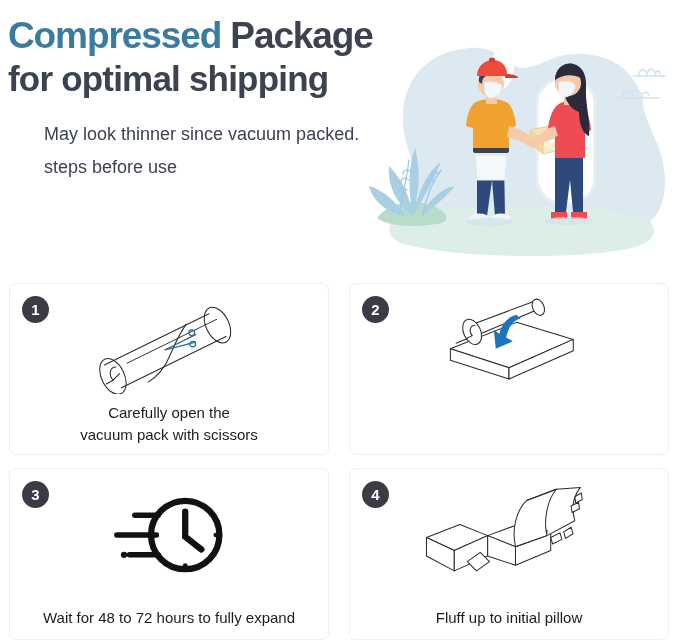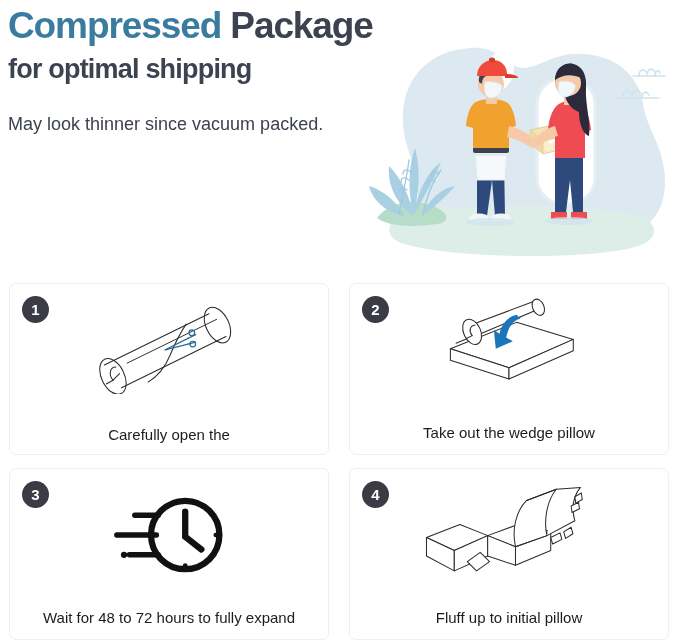--- a/index.html
+++ b/index.html
@@ -20,48 +20,49 @@
   .hero {
     position: absolute;
     left: 0; top: 0;
     width: 679px;
     height: 275px;
   }
 
   .hero-text {
     position: absolute;
     left: 8px;
-    top: 4px;
+    top: 14px;
     width: 420px;
     z-index: 5;
   }
 
   .title-line {
     font-size: 37px;
     font-weight: 800;
     letter-spacing: -1.1px;
     line-height: 44px;
     white-space: nowrap;
     margin: 0;
   }
   .title-accent { color: #3a7ca0; }
   .title-dark   { color: #3c4250; }
 
   .subtitle {
-    font-size: 27px;
+    font-size: 35px;
     font-weight: 800;
     letter-spacing: -0.8px;
     line-height: 34px;
     color: #3c4250;
     margin: 4px 0 0 0;
     white-space: nowrap;
   }
 
   .body-lines {
     margin-top: 22px;
+    margin-left: 36px;
   }
   .body-line {
     font-size: 18px;
     font-weight: 400;
     line-height: 33px;
     color: #3c4250;
     white-space: nowrap;
   }
 
   
@@ -261,20 +262,21 @@
         <path fill="#f2f7fa" stroke="#dde7ed" stroke-width="0.8" d="M200 52 C207 50 214 52 216 55 C217 61 211 67 206 67 C201 67 198 61 200 52 Z"></path>
       </g>
     </svg>
   </div>
 
   <div class="hero-text">
     <h1 class="title-line"><span class="title-accent">Compressed</span> <span class="title-dark">Package</span></h1>
     <h2 class="subtitle">for optimal shipping</h2>
     <div class="body-lines">
       <div class="body-line">May look thinner since vacuum packed.</div>
+      <div class="body-line">steps before use</div>
     </div>
   </div>
 </section>
 
 <section class="steps">
 
   <div class="card">
     <div class="badge">1</div>
     <div class="card-art">
       <svg viewBox="0 0 200 100" width="190" height="96">
@@ -301,20 +303,21 @@
           <path d="M96 54 L120 48"></path>
           <path d="M120 42 L128 38"></path>
           <path d="M120 48 L128 46"></path>
           <circle cx="124" cy="36" r="3"></circle>
           <circle cx="125" cy="48" r="3"></circle>
         </g>
       </svg>
     </div>
     <div class="caption two-line">
       <span class="caption-line">Carefully open the</span>
+      <span class="caption-line">vacuum pack with scissors</span>
     </div>
   </div>
 
   <div class="card">
     <div class="badge">2</div>
     <div class="card-art">
       <svg viewBox="0 0 200 110" width="190" height="104">
         <g fill="#ffffff" stroke="#2b2b2b" stroke-width="1.1" stroke-linejoin="round" stroke-linecap="round">
 
           <path d="M38 58 L108 30 L168 48 L100 78 Z"></path>
@@ -326,23 +329,20 @@
           <ellipse cx="61" cy="40" rx="9" ry="14" transform="rotate(-24 61 40)"></ellipse>
           <ellipse cx="131" cy="14" rx="6" ry="9" transform="rotate(-24 131 14)"></ellipse>
 
           <path d="M61 44 C57 39 59 33 64 33" fill="none"></path>
           <path d="M61 44 L55 47" fill="none"></path>
         </g>
 
         <path fill="#1b75bb" d="M108 22 C99 24 92 32 90 42 L84 38 L86 58 L104 50 L97 46
                  C99 36 104 28 112 26 Z"></path>
       </svg>
-    </div>
-    <div class="caption">
-      <span class="caption-line">Take out the wedge pillow</span>
     </div>
   </div>
 
   <div class="card">
     <div class="badge">3</div>
     <div class="card-art art-low">
       <svg viewBox="0 0 200 100" width="180" height="92">
         <g stroke="#111111" fill="none" stroke-linecap="round">
           <circle cx="118" cy="50" r="38" stroke-width="7"></circle>
           <path d="M118 24 L118 52 L136 66" stroke-width="7"></path>

